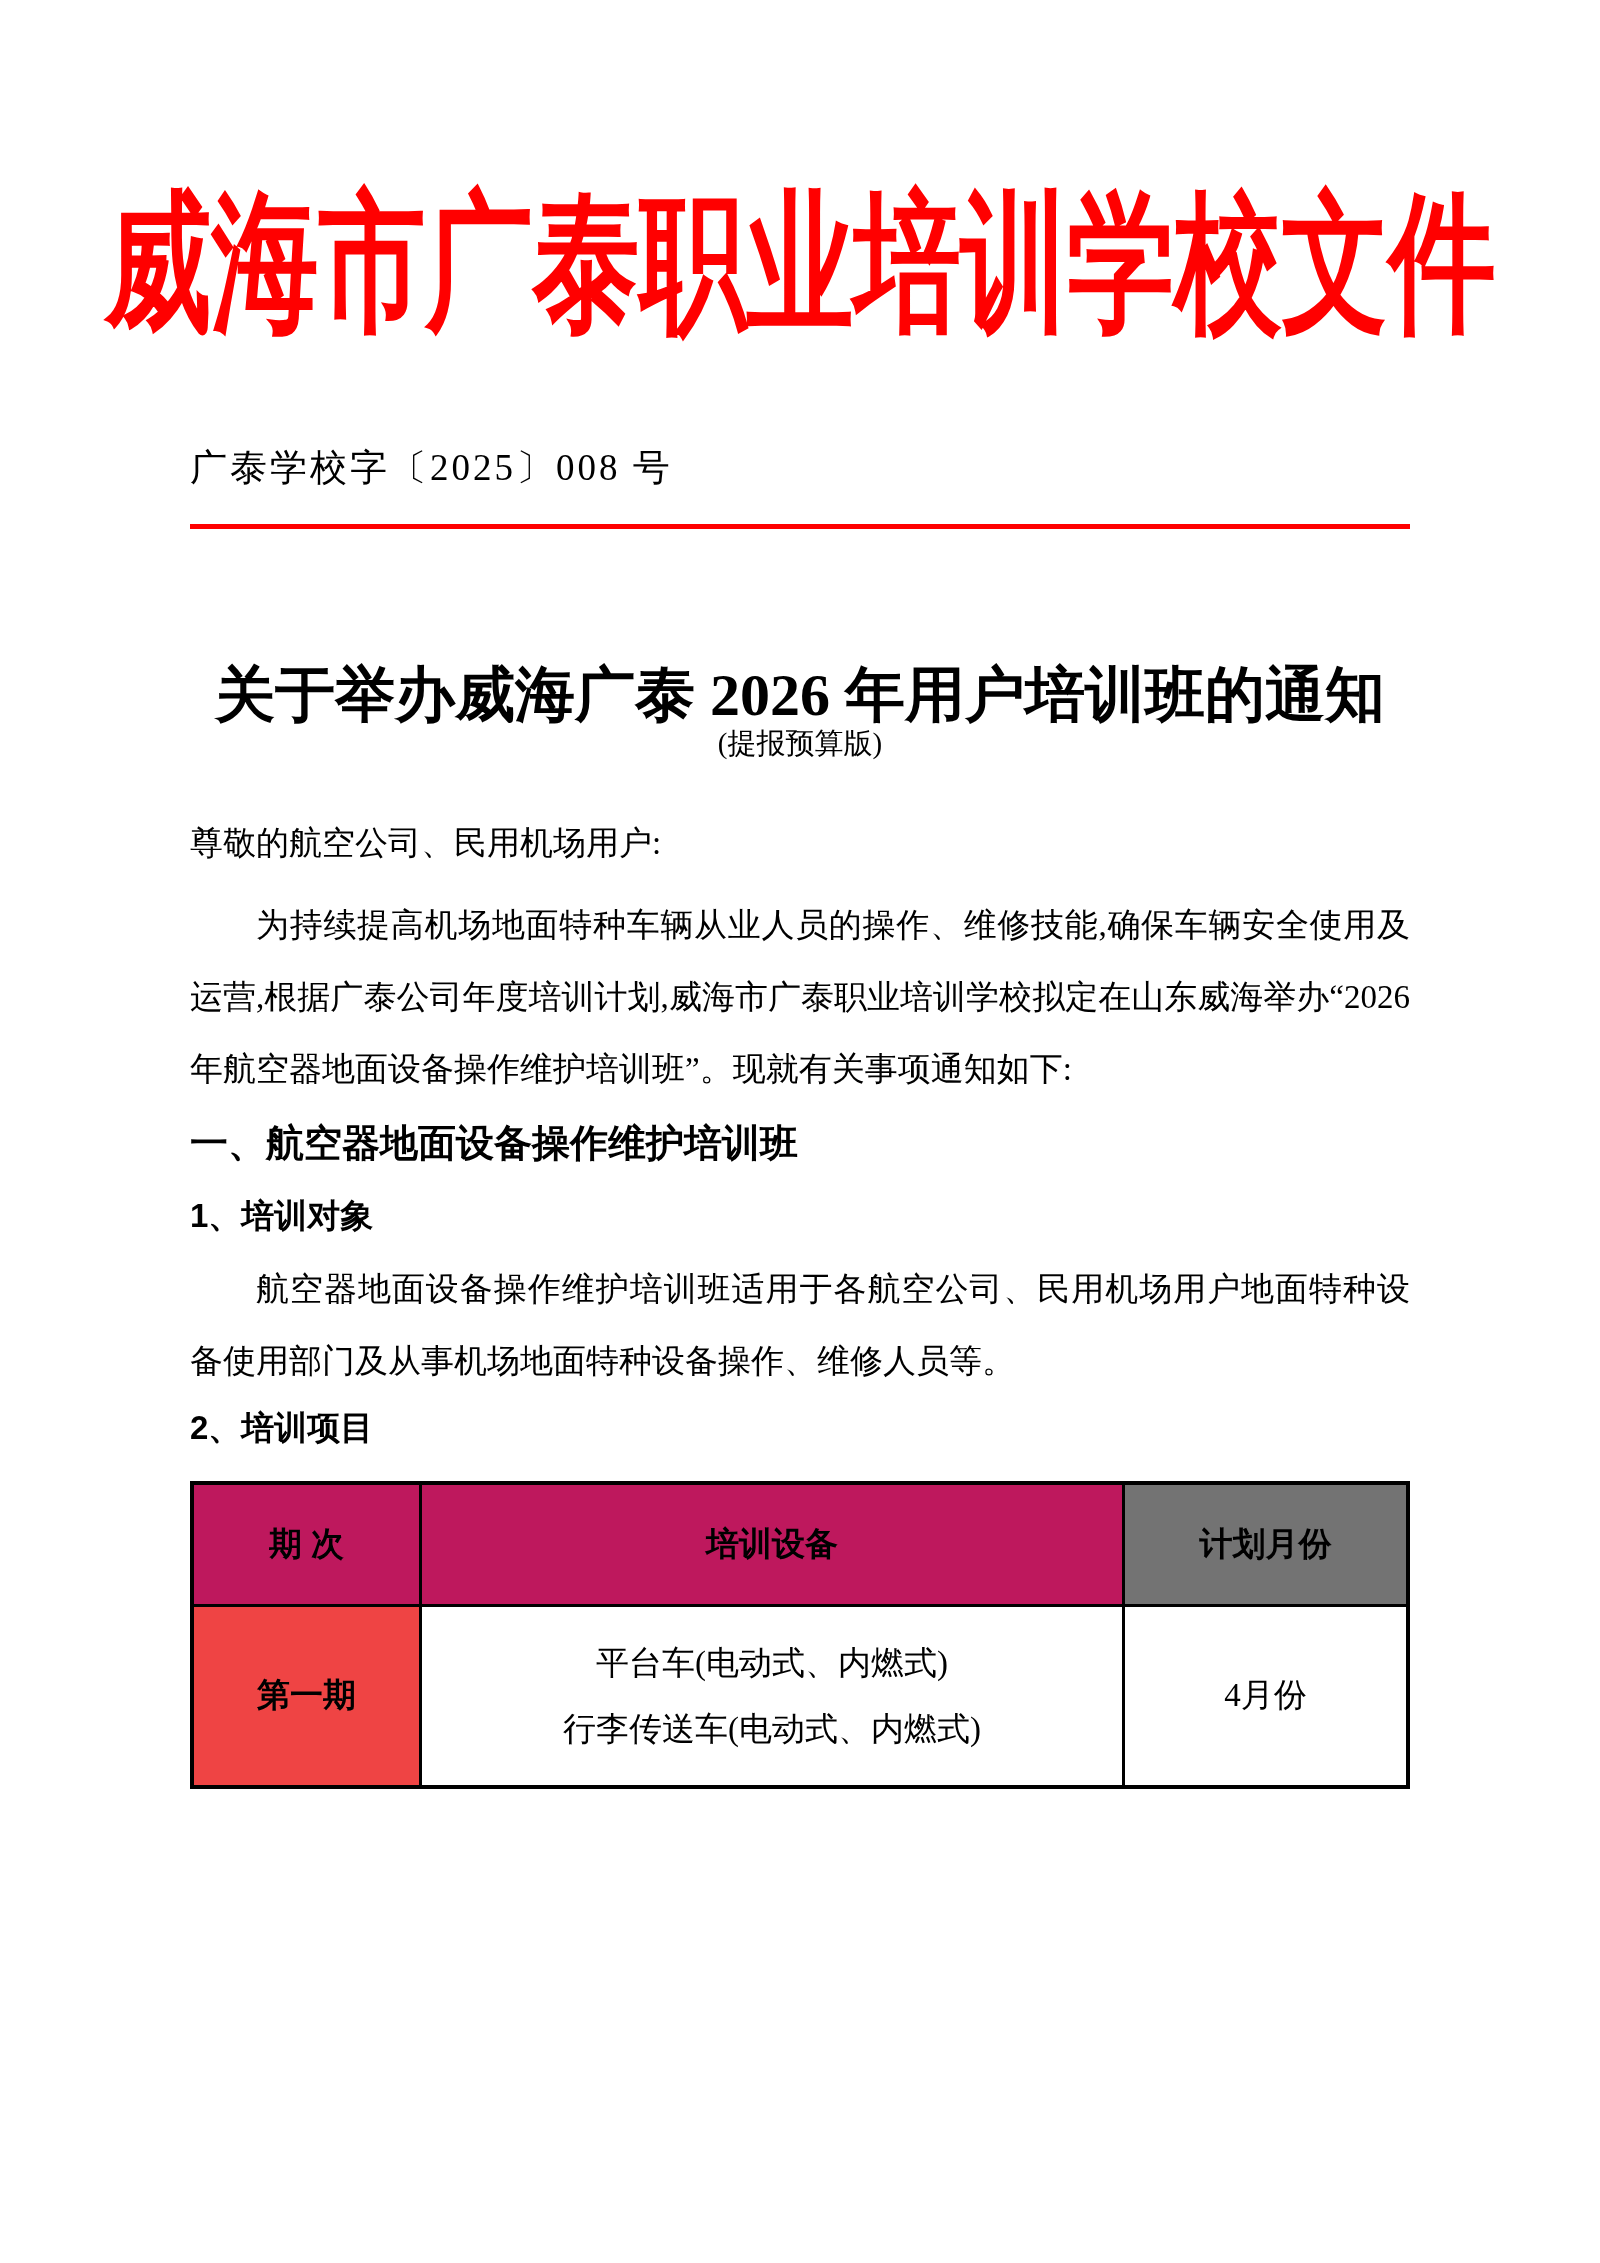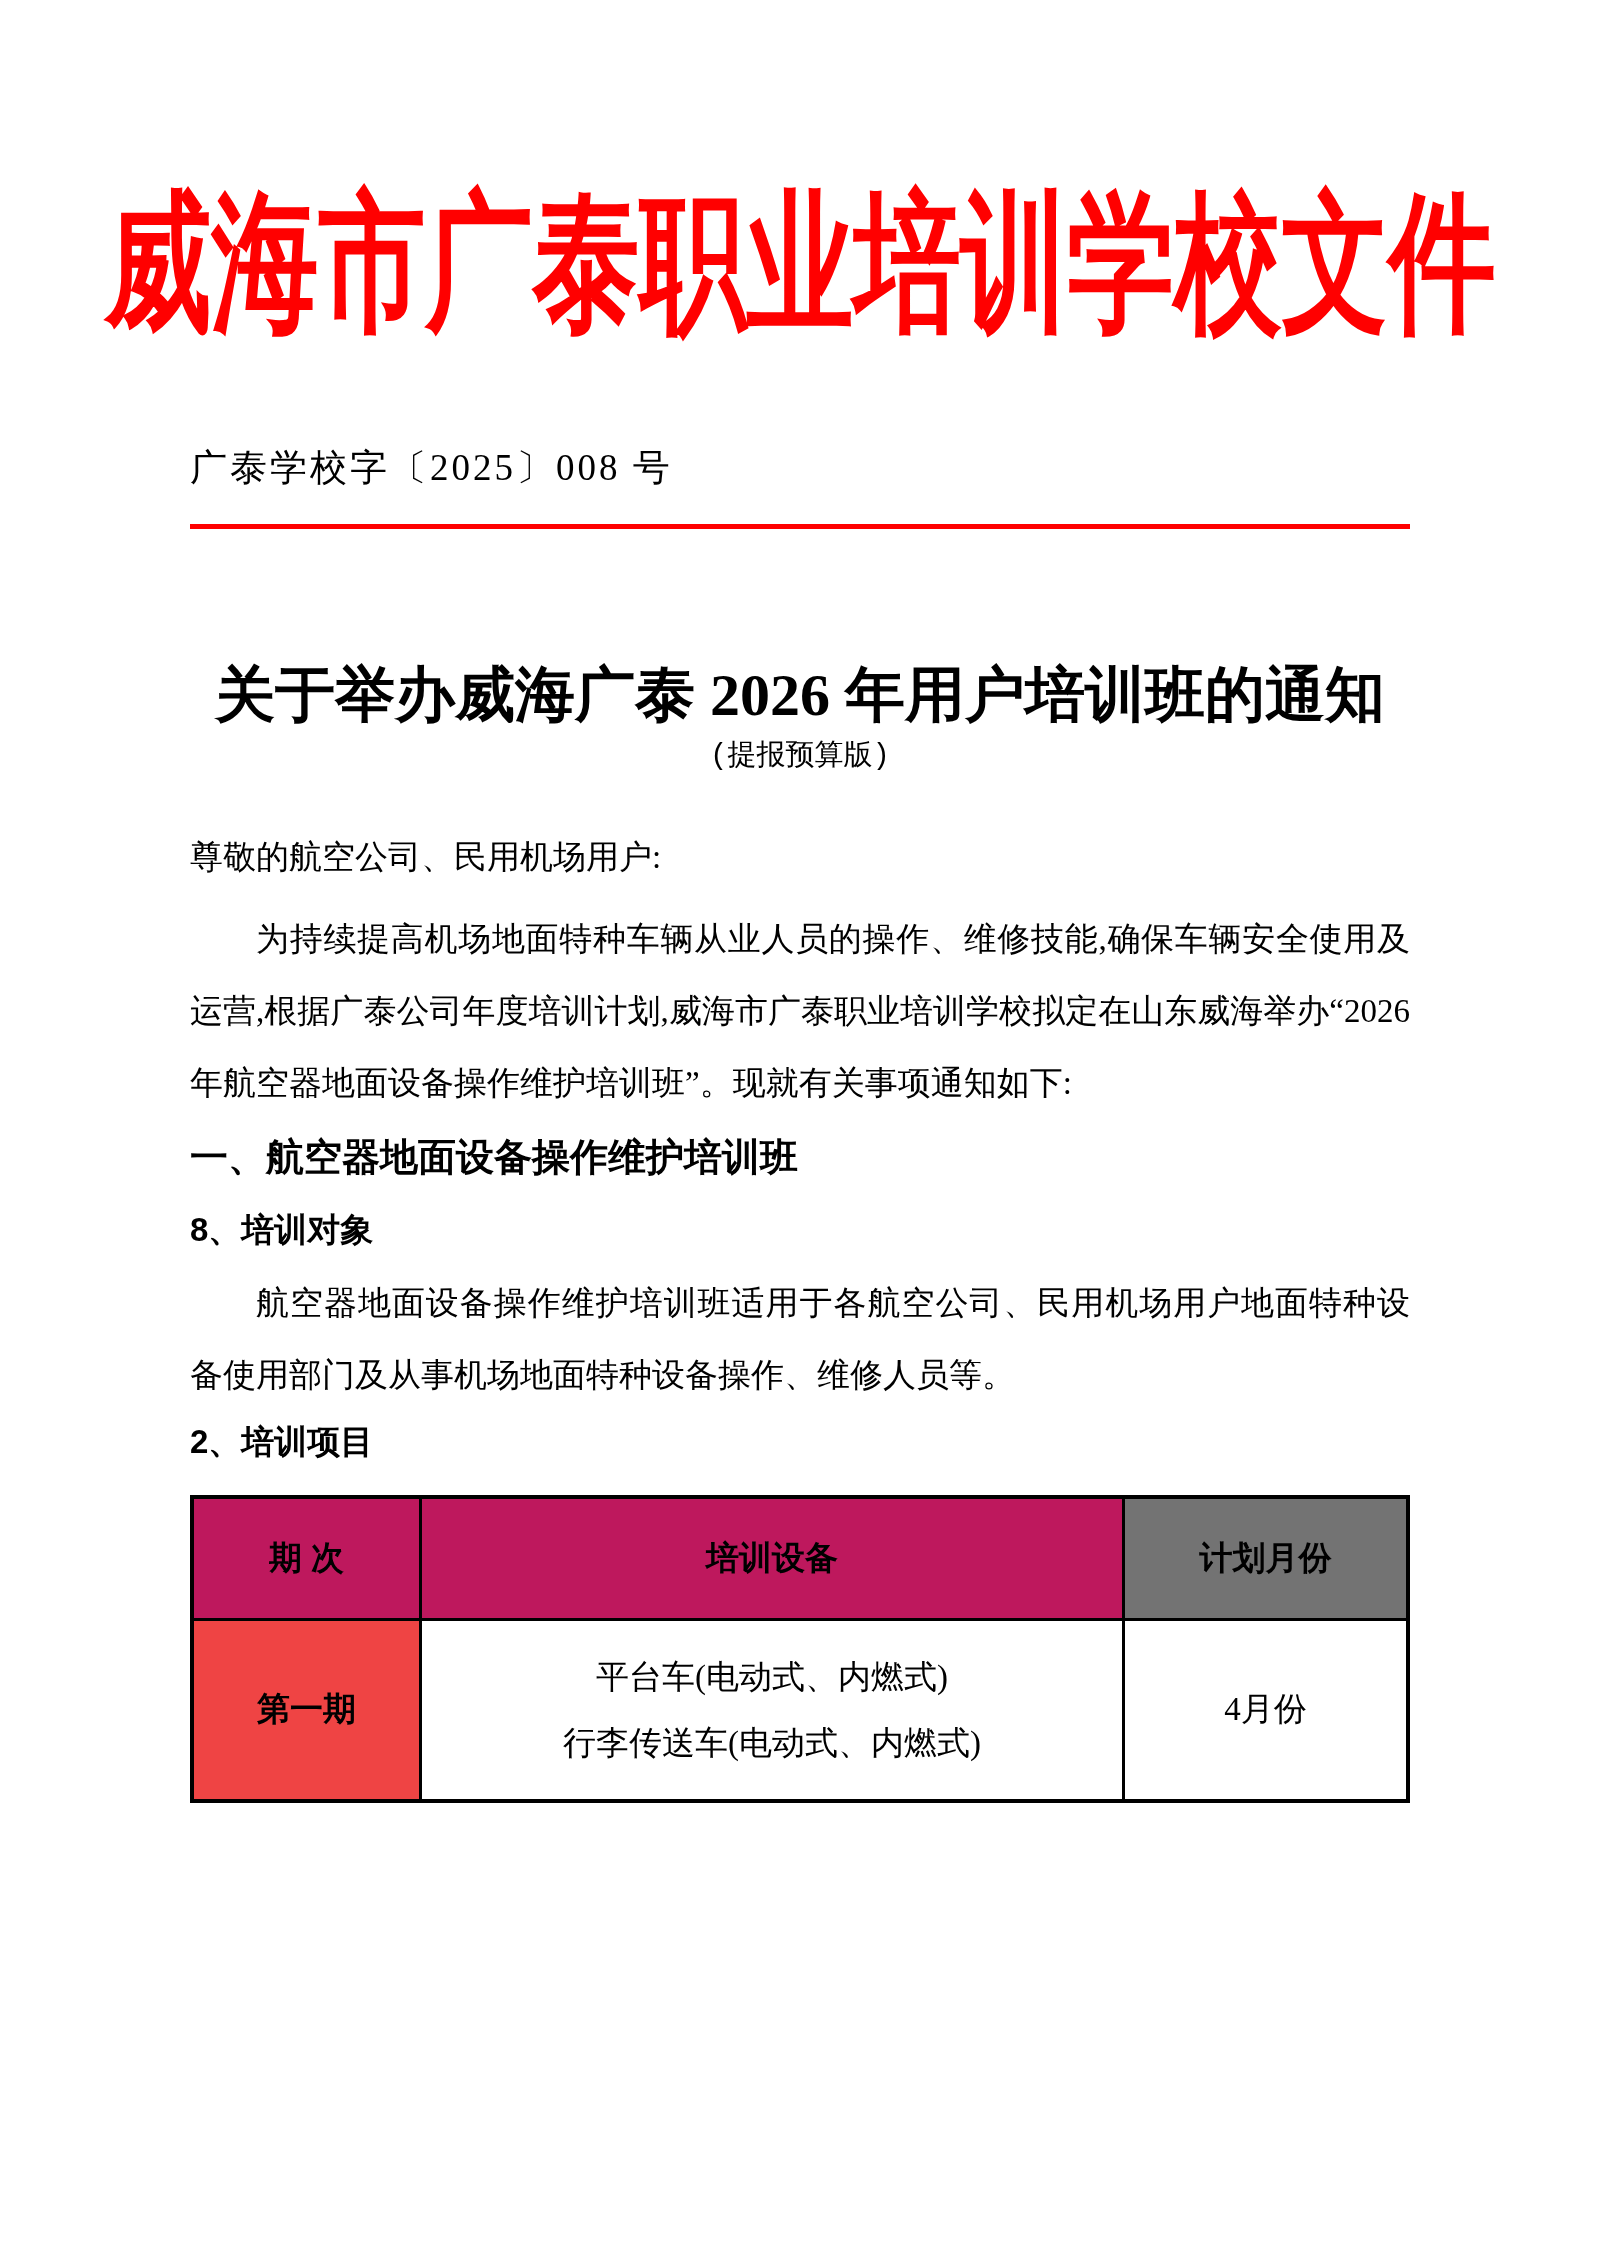--- a/index.html
+++ b/index.html
@@ -52,25 +52,23 @@
 
   .main-title {
     margin-top: 138px;
     text-align: center;
     font-size: 60px;
     font-weight: bold;
     line-height: 56px;
   }
 
   .subtitle {
-    margin-top: 14px;
     text-align: center;
     font-size: 29px;
     line-height: 40px;
-    font-family: Liberation Mono, monospace;
   }
 
   .salutation {
     margin-top: 56px;
     font-size: 33px;
     line-height: 48px;
   }
 
   .body-para {
     margin: 0;
@@ -157,21 +155,21 @@
   <div class="main-title">关于举办威海广泰 2026 年用户培训班的通知</div>
 
   <div class="subtitle">(提报预算版)</div>
 
   <div class="salutation">尊敬的航空公司、民用机场用户:</div>
 
   <p class="body-para intro-para">为持续提高机场地面特种车辆从业人员的操作、维修技能,确保车辆安全使用及运营,根据广泰公司年度培训计划,威海市广泰职业培训学校拟定在山东威海举办“2026年航空器地面设备操作维护培训班”。现就有关事项通知如下:</p>
 
   <div class="heading-1">一、航空器地面设备操作维护培训班</div>
 
-  <div class="heading-2">8、培训对象</div>
+  <div class="heading-2">1、培训对象</div>
 
   <p class="body-para para-2">航空器地面设备操作维护培训班适用于各航空公司、民用机场用户地面特种设备使用部门及从事机场地面特种设备操作、维修人员等。</p>
 
   <div class="heading-2b">2、培训项目</div>
 
   <table class="training">
     <tbody>
       <tr class="header-row">
         <th class="col-period" style="background:#be185d;">期  次</th>
         <th class="col-equip" style="background:#be185d;">培训设备</th>

